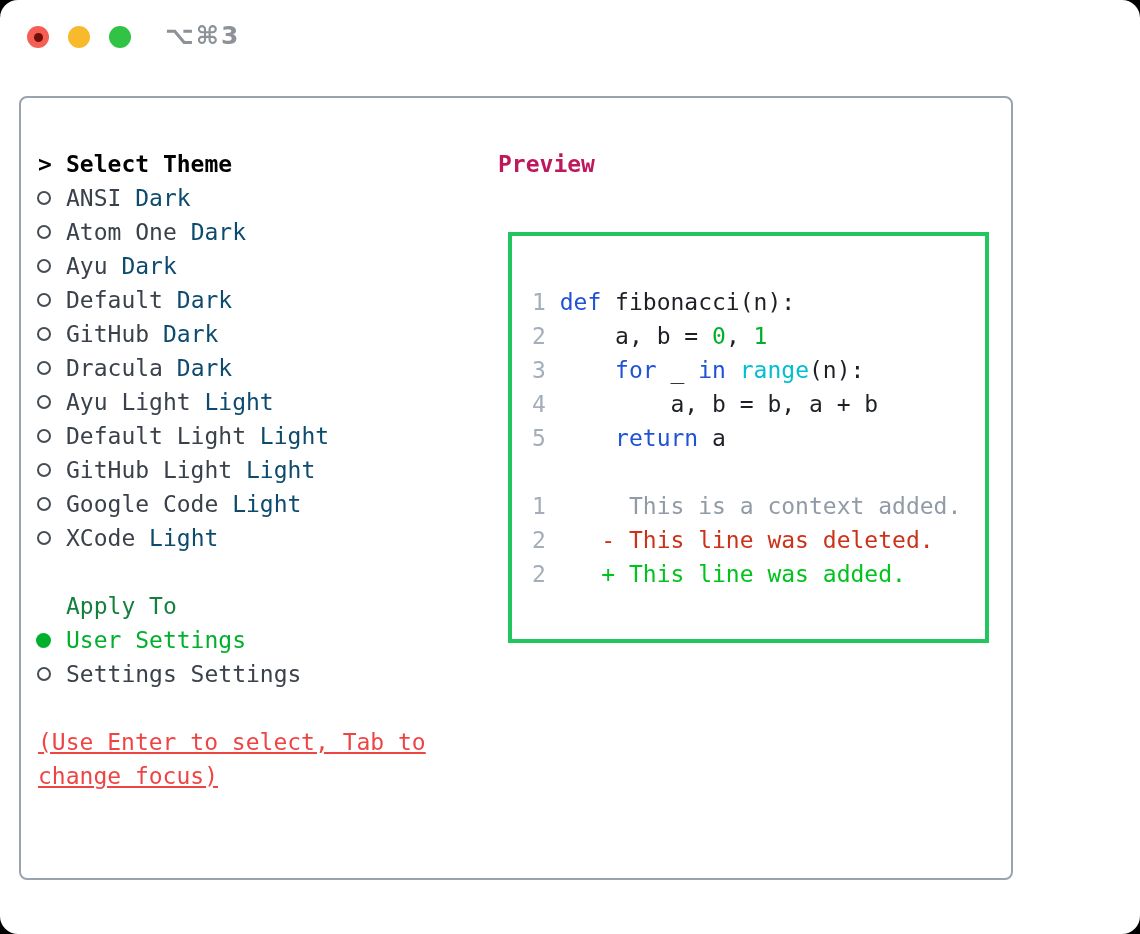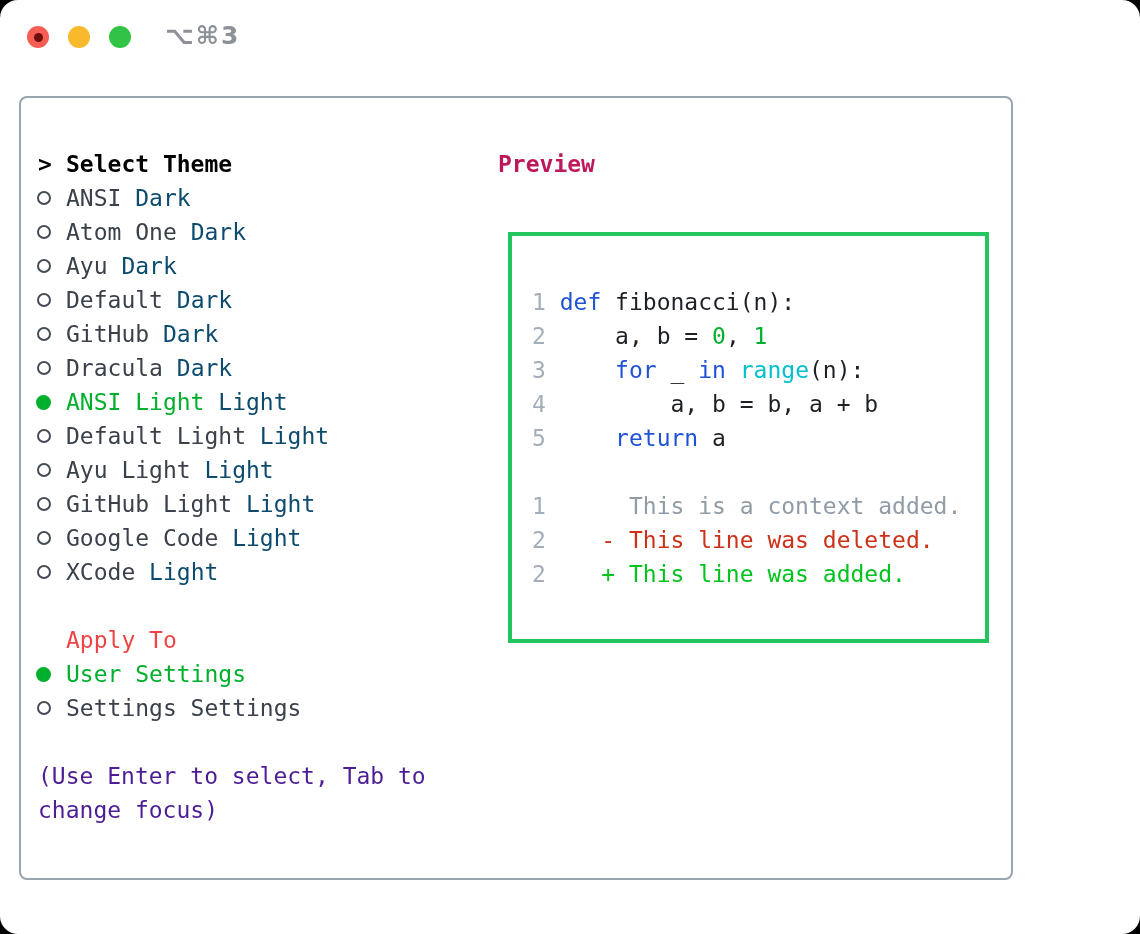--- a/index.html
+++ b/index.html
@@ -32,25 +32,25 @@
     font-size:23px;line-height:34px;
   }
   
   .left-col{position:absolute;left:17px;top:49px;}
   .row{display:flex;align-items:center;height:34px;white-space:pre;}
   .marker{width:28px;height:34px;display:flex;align-items:center;flex:none;}
   .caret{font-weight:bold;color:#000;}
   .ring{width:10px;height:10px;border:2px solid #454d56;border-radius:50%;margin-left:-1px;}
   .dot{width:15px;height:15px;border-radius:50%;background:#00b02c;margin-left:-2px;}
   .hdr-bold{font-weight:bold;color:#000;}
-  .hdr-plain{color:#ef4444;}
+  .hdr-plain{color:#15803d;}
   .name{color:#3a414a;}
   .sel-name{color:#00b02c;}
   .tag{color:#0c4a6e;margin-top:48px;}
-  .help{color:#4c1d95;height:34px;white-space:pre;}
+  .help{color:#ef4444;height:34px;white-space:pre;text-decoration:underline;}
   .spacer{height:34px;}
   
   .preview-title{position:absolute;left:477px;top:49px;height:34px;line-height:34px;font-weight:bold;color:#be185d;white-space:pre;}
   .preview-box{
     position:absolute;left:487px;top:102px;width:473px;height:403px;
     border:4px solid #22c55e;background:#fff;margin-top:32px;
   }
   .code-wrap{position:absolute;left:20px;top:49px;}
   .cl{height:34px;line-height:34px;white-space:pre;}
   .diff-block{margin-top:34px;}
@@ -85,23 +85,22 @@
         <span class="hdr-bold">Select Theme</span>
       </div>
 
       <div id="theme-list">
           <div class="row"><span class="marker"><span class="ring"></span></span><span><span class="name">ANSI</span><span class="tag"> Dark</span></span></div>
           <div class="row"><span class="marker"><span class="ring"></span></span><span><span class="name">Atom One</span><span class="tag"> Dark</span></span></div>
           <div class="row"><span class="marker"><span class="ring"></span></span><span><span class="name">Ayu</span><span class="tag"> Dark</span></span></div>
           <div class="row"><span class="marker"><span class="ring"></span></span><span><span class="name">Default</span><span class="tag"> Dark</span></span></div>
           <div class="row"><span class="marker"><span class="ring"></span></span><span><span class="name">GitHub</span><span class="tag"> Dark</span></span></div>
           <div class="row"><span class="marker"><span class="ring"></span></span><span><span class="name">Dracula</span><span class="tag"> Dark</span></span></div>
-          <div class="row"><span class="marker"><span class="dot"></span></span><span><span class="sel-name">ANSI Light</span><span class="tag"> Light</span></span></div>
+          <div class="row"><span class="marker"><span class="ring"></span></span><span><span class="name">Ayu Light</span><span class="tag"> Light</span></span></div>
           <div class="row"><span class="marker"><span class="ring"></span></span><span><span class="name">Default Light</span><span class="tag"> Light</span></span></div>
-          <div class="row"><span class="marker"><span class="ring"></span></span><span><span class="name">Ayu Light</span><span class="tag"> Light</span></span></div>
           <div class="row"><span class="marker"><span class="ring"></span></span><span><span class="name">GitHub Light</span><span class="tag"> Light</span></span></div>
           <div class="row"><span class="marker"><span class="ring"></span></span><span><span class="name">Google Code</span><span class="tag"> Light</span></span></div>
           <div class="row"><span class="marker"><span class="ring"></span></span><span><span class="name">XCode</span><span class="tag"> Light</span></span></div>
         </div>
 
       <div class="spacer"></div>
 
       <div class="row">
         <span class="marker"></span>
         <span class="hdr-plain">Apply To</span>

